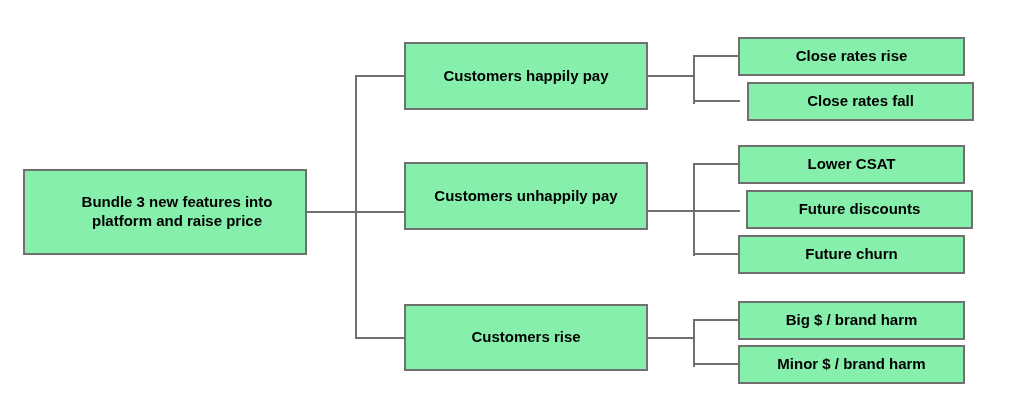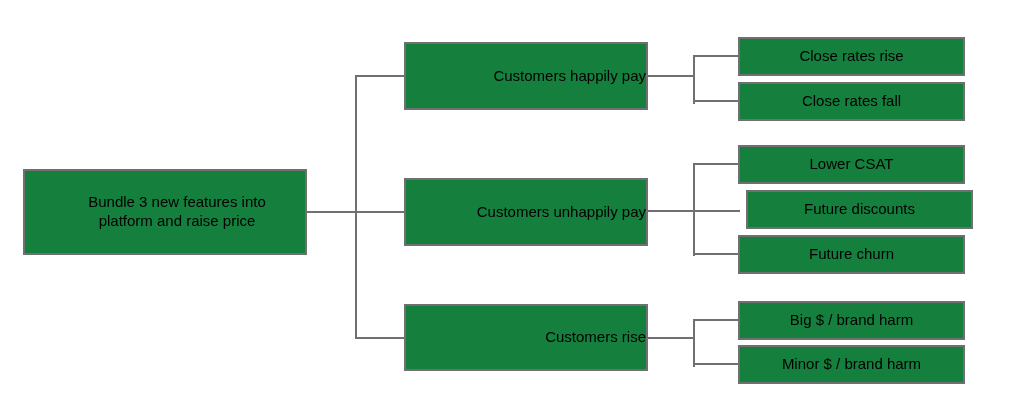--- a/index.html
+++ b/index.html
@@ -12,39 +12,39 @@
     width: 1023px;
     height: 417px;
     background: #ffffff;
     font-family: "Liberation Sans", sans-serif;
     overflow: hidden;
   }
   .node {
     position: absolute;
     box-sizing: border-box;
     border: 2px solid #707070;
-    background: #15803d;
+    background: #86efac;
     display: flex;
     align-items: center;
     justify-content: center;
     text-align: center;
-    font-weight: normal;
+    font-weight: bold;
     color: #000000;
     font-size: 15px;
     line-height: 1.25;
   }
   .node-root   { left: 23px;  top: 169px; width: 284px; height: 86px; padding-left: 24px; }
   .node-root span { display: inline-block; max-width: 230px; }
-  .node-branch { left: 404px; width: 244px; height: 68px; justify-content: flex-end; }
+  .node-branch { left: 404px; width: 244px; height: 68px; }
   .node-b1 { top: 42px; }
-  .node-b2 { top: 178px; }
+  .node-b2 { top: 162px; }
   .node-b3 { top: 304px; height: 67px; }
   .node-leaf { left: 738px; width: 227px; height: 39px; font-size: 15px; }
   .node-l11 { top: 37px; }
-  .node-l12 { top: 82px; }
+  .node-l12 { top: 82px; margin-left: 9px; }
   .node-l21 { top: 145px; }
   .node-l22 { top: 190px; margin-left: 8px; }
   .node-l23 { top: 235px; }
   .node-l31 { top: 301px; }
   .node-l32 { top: 345px; }
   .line {
     position: absolute;
     background: #707070;
   }
   .h { height: 2px; }

